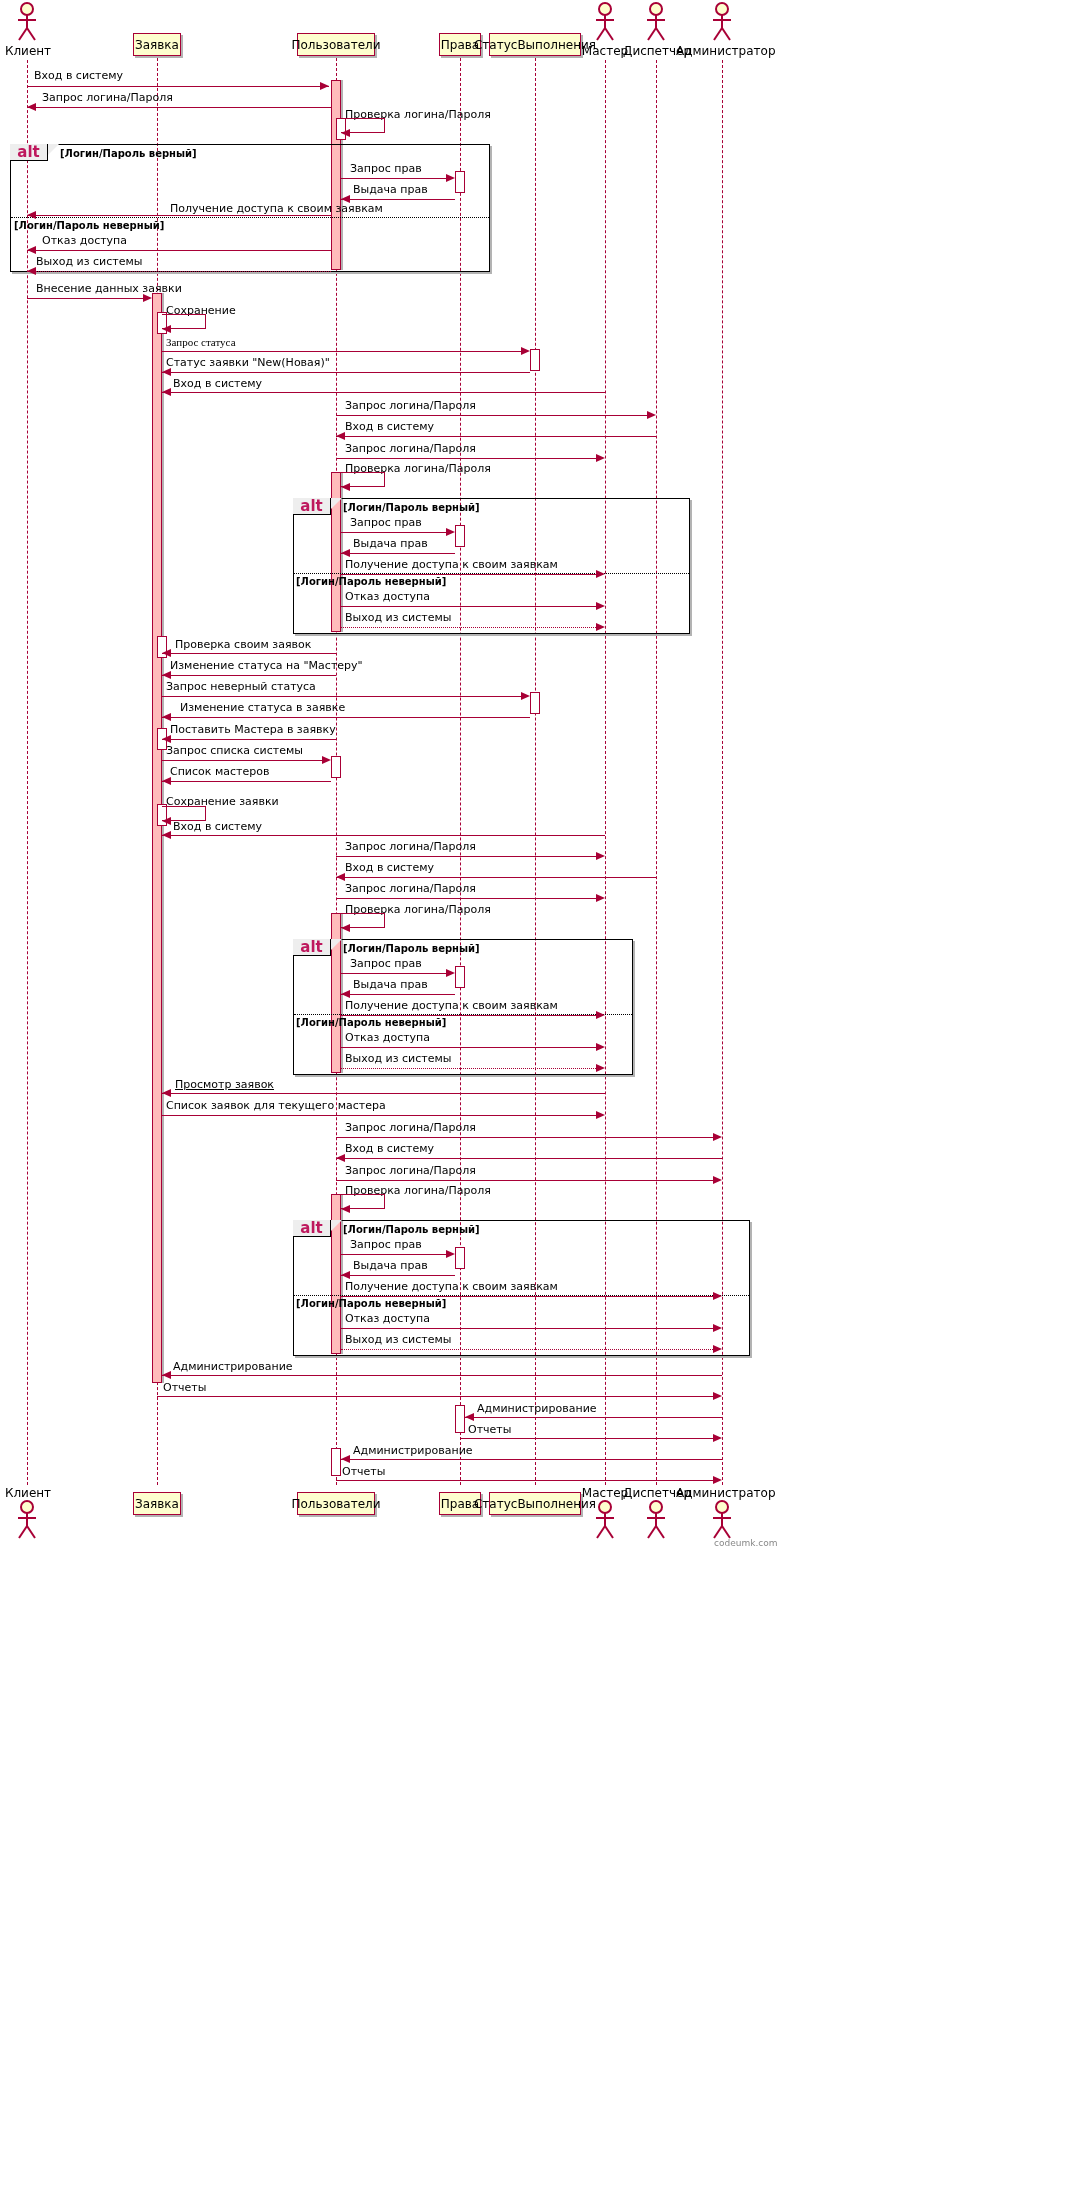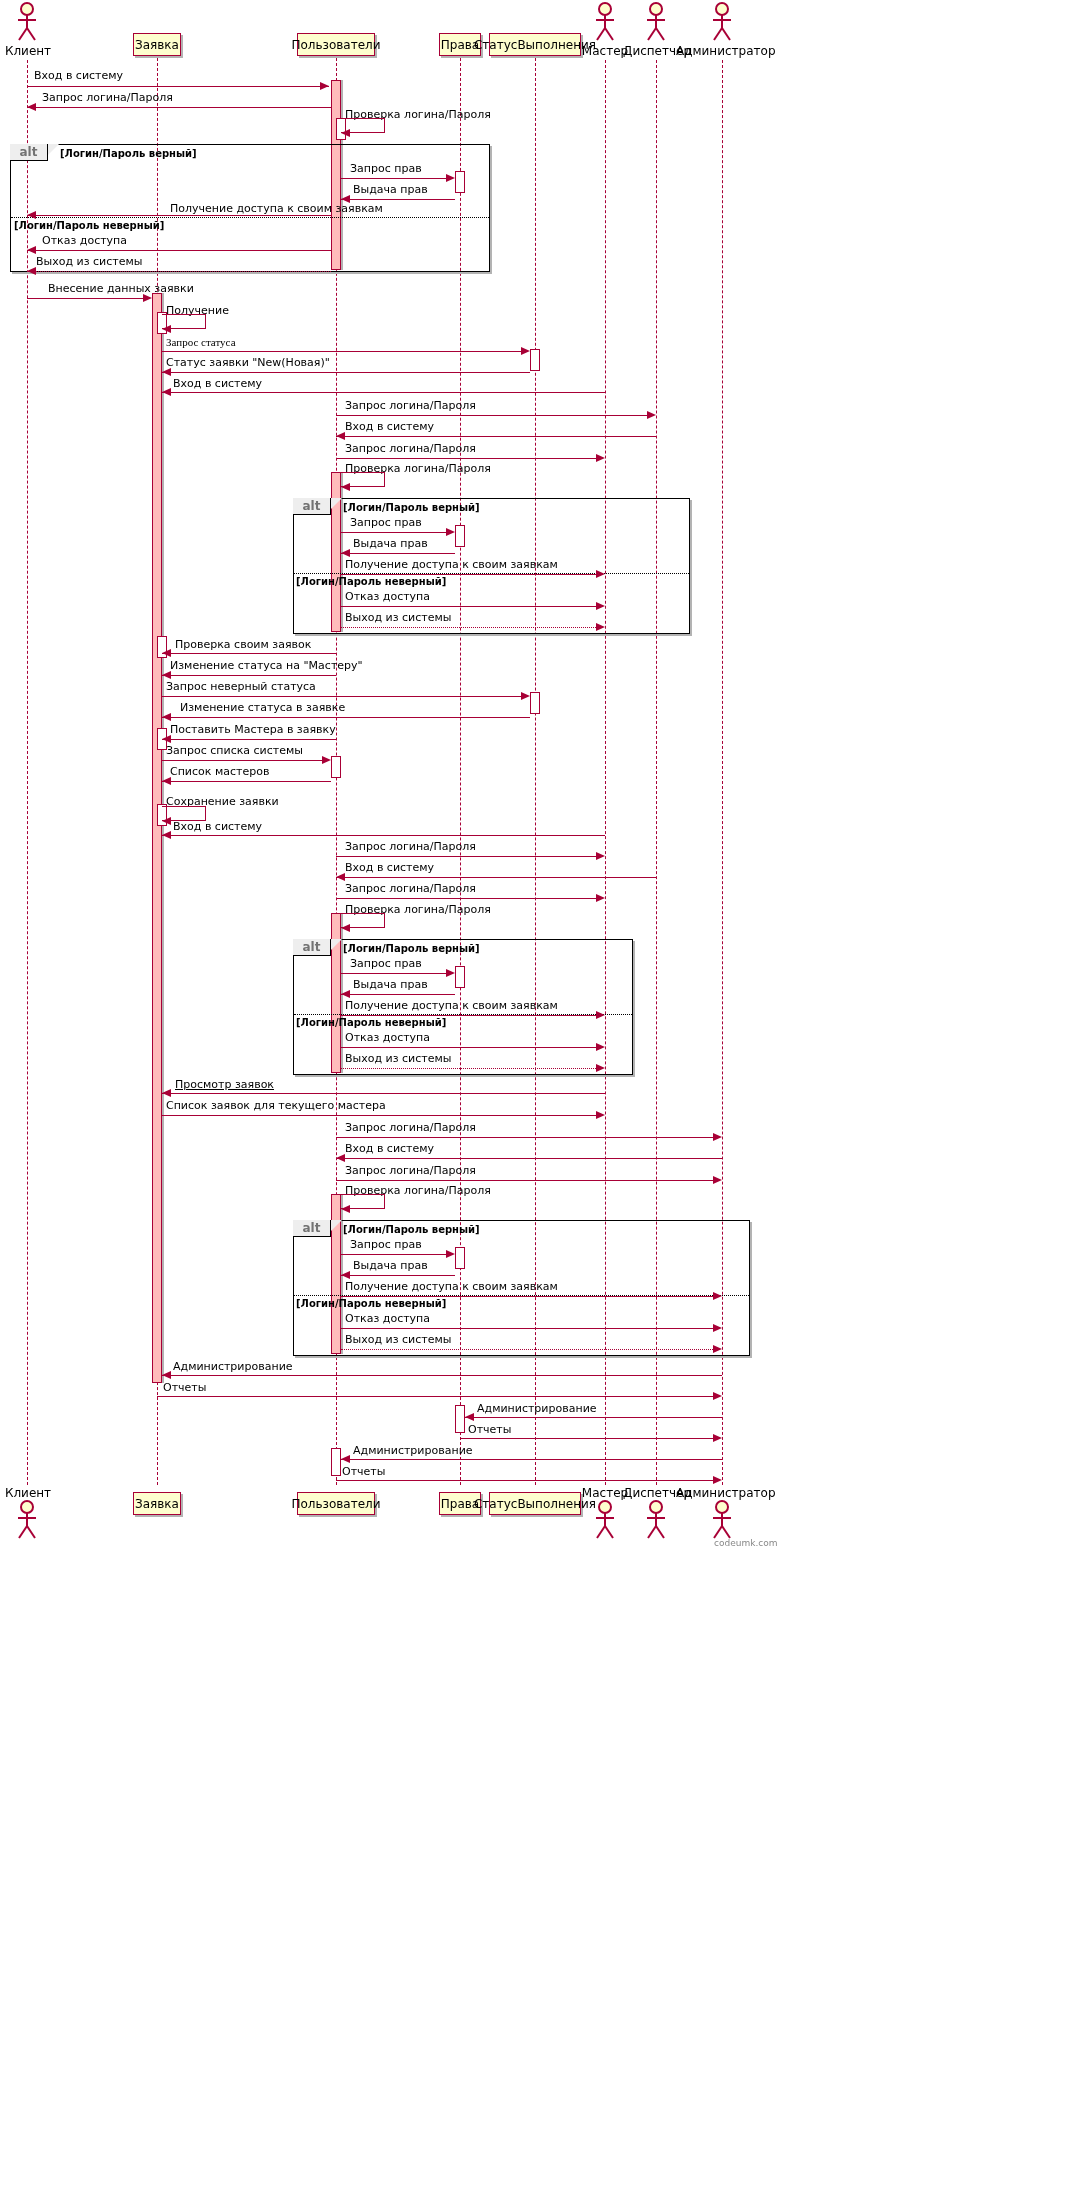--- a/index.html
+++ b/index.html
@@ -34,21 +34,21 @@
   .arrowL{border-top:4px solid transparent;border-bottom:4px solid transparent;border-right:9px solid #A80036;}
   .mlabel{position:absolute;font-size:11px;line-height:12px;color:#000;white-space:nowrap;}
 
   
   .selfmsg{position:absolute;border:1.2px solid #A80036;border-left:none;box-sizing:border-box;}
 
   
   .frag{position:absolute;border:1.4px solid #000;box-sizing:border-box;background:transparent;
         box-shadow:2px 2px 0 0 #b3b3b3;}
   .fraglabel{position:absolute;background:#EEEEEE;border:1.4px solid #000;
-             border-top:none;border-left:none;font-size:12px;font-weight:bold;color:#737373;
+             border-top:none;border-left:none;font-size:15px;font-weight:bold;color:#be185d;
              display:flex;align-items:center;justify-content:center;box-sizing:border-box;
              border-bottom-right-radius:0;}
   .fragcorner{position:absolute;width:0;height:0;border-top:11px solid #EEEEEE;border-right:11px solid transparent;}
   .fragcond{position:absolute;font-size:10px;font-weight:bold;color:#000;white-space:nowrap;}
   .fragdiv{position:absolute;height:0;border-top:1.2px dotted #000;}
 
   .watermark{position:absolute;font-size:9px;color:#888;white-space:nowrap;}
 </style>
 </head>
 <body>
@@ -219,25 +219,25 @@
   <div class="arrowL" style="left:27px;top:211px;"></div>
 
   <div class="mlabel" style="left:42px;top:235px;">Отказ доступа</div>
   <div class="msg" style="left:27px;top:250px;width:304px;"></div>
   <div class="arrowL" style="left:27px;top:246px;"></div>
 
   <div class="mlabel" style="left:36px;top:256px;">Выход из системы</div>
   <div class="msg dotted" style="left:27px;top:271px;width:304px;"></div>
   <div class="arrowL" style="left:27px;top:267px;"></div>
 
-  <div class="mlabel" style="left:48px;top:283px;">Внесение данных заявки</div>
+  <div class="mlabel" style="left:36px;top:283px;">Внесение данных заявки</div>
   <div class="msg" style="left:27px;top:298px;width:123px;"></div>
   <div class="arrowR" style="left:143px;top:294px;"></div>
 
-  <div class="mlabel" style="left:166px;top:305px;">Получение</div>
+  <div class="mlabel" style="left:166px;top:305px;">Сохранение</div>
   <div class="selfmsg" style="left:162px;top:314px;width:44px;height:15px;"></div>
   <div class="arrowL" style="left:162px;top:325px;"></div>
 
   <div class="mlabel" style="left:166px;top:336px;font-family:Liberation Serif, serif;">Запрос статуса</div>
   <div class="msg" style="left:162px;top:351px;width:366px;"></div>
   <div class="arrowR" style="left:521px;top:347px;"></div>
 
   <div class="mlabel" style="left:166px;top:357px;">Статус заявки "New(Новая)"</div>
   <div class="msg" style="left:162px;top:372px;width:368px;"></div>
   <div class="arrowL" style="left:162px;top:368px;"></div>

